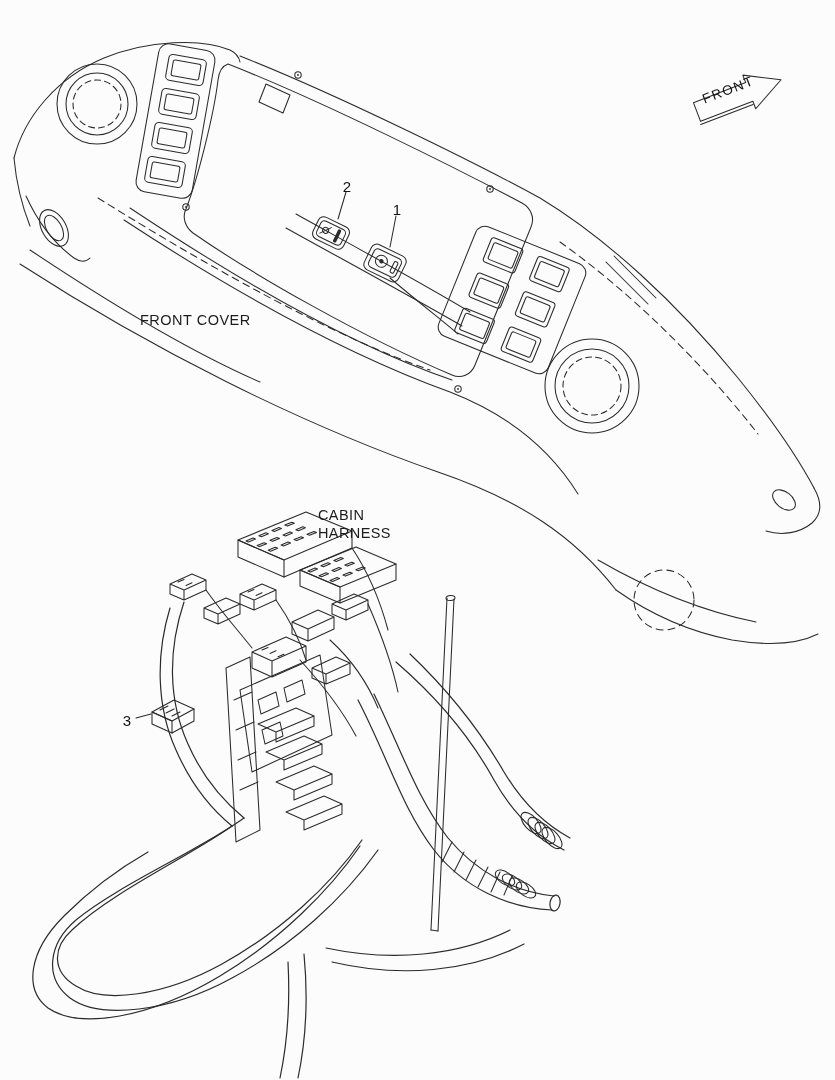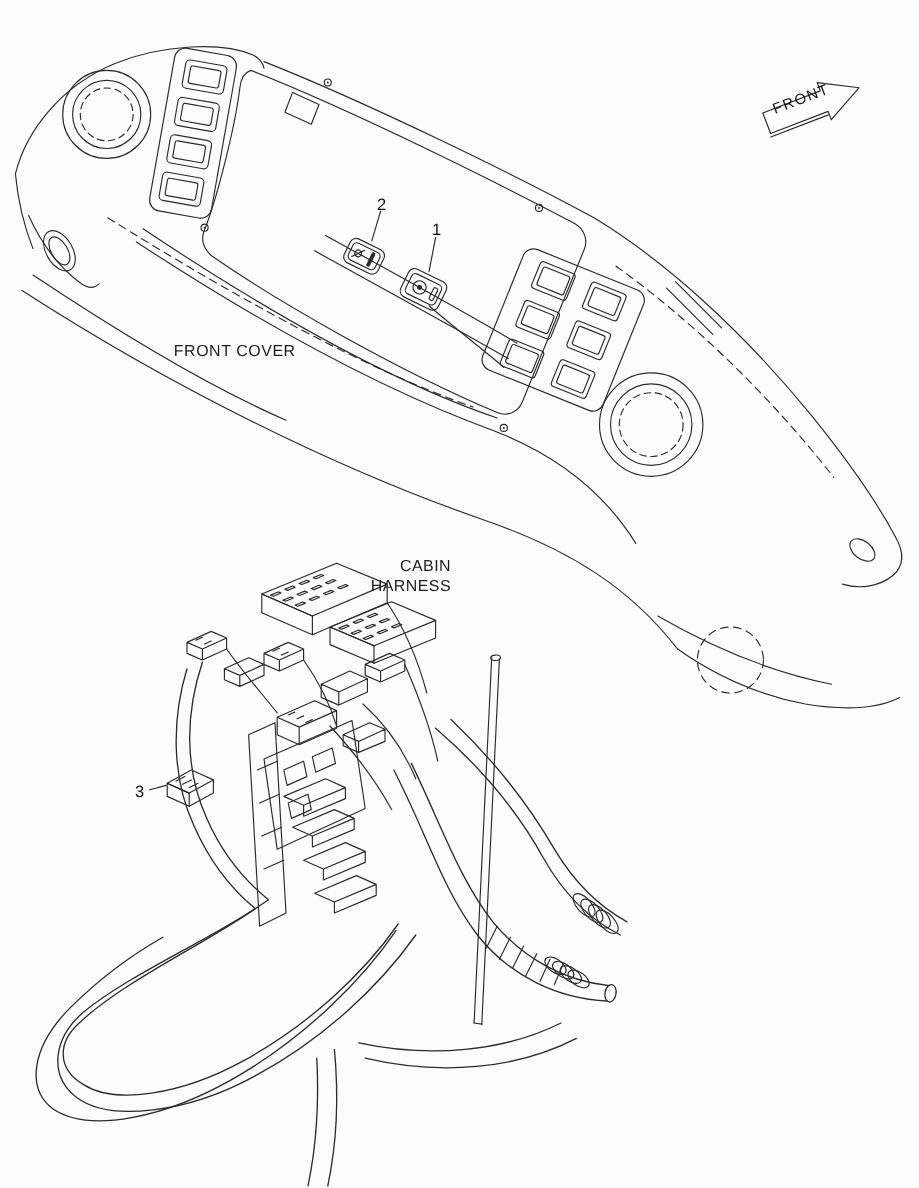--- a/index.html
+++ b/index.html
@@ -18,21 +18,21 @@
   svg { position: absolute; left: 0; top: 0; }
   .diagram-label {
     position: absolute;
     color: #1c1c1c;
     font-size: 14.5px;
     letter-spacing: 0.5px;
     white-space: nowrap;
   }
   .cabin-label {
     position: absolute;
-    text-align: right;
+    text-align: left;
     color: #1c1c1c;
     font-size: 14.5px;
     line-height: 18px;
     letter-spacing: 0.4px;
   }
   .callout {
     position: absolute;
     transform: translate(-50%, -50%);
     color: #111;
     font-size: 15px;
@@ -278,21 +278,21 @@
         <path d="M 172,733 L 194,721 L 194,709"></path>
         <path d="M 160,710 l8,-4 M 166,713 l8,-4 M 172,716 l8,-4"></path>
       </g>
 
     </g>
   </g>
 </svg>
 
 <div class="front-arrow-text" style="left:703px; top:92px;">FRONT</div>
 
-<div class="diagram-label" style="left:158px; top:312px;">FRONT COVER</div>
+<div class="diagram-label" style="left:140px; top:312px;">FRONT COVER</div>
 
 <div class="cabin-label" style="left:318px; top:506px; width:92px;">
   <div>CABIN</div>
   <div>HARNESS</div>
 </div>
 
 <div class="callout" style="left:397px; top:209px;">1</div>
 
 <div class="callout" style="left:347px; top:186px;">2</div>
 

